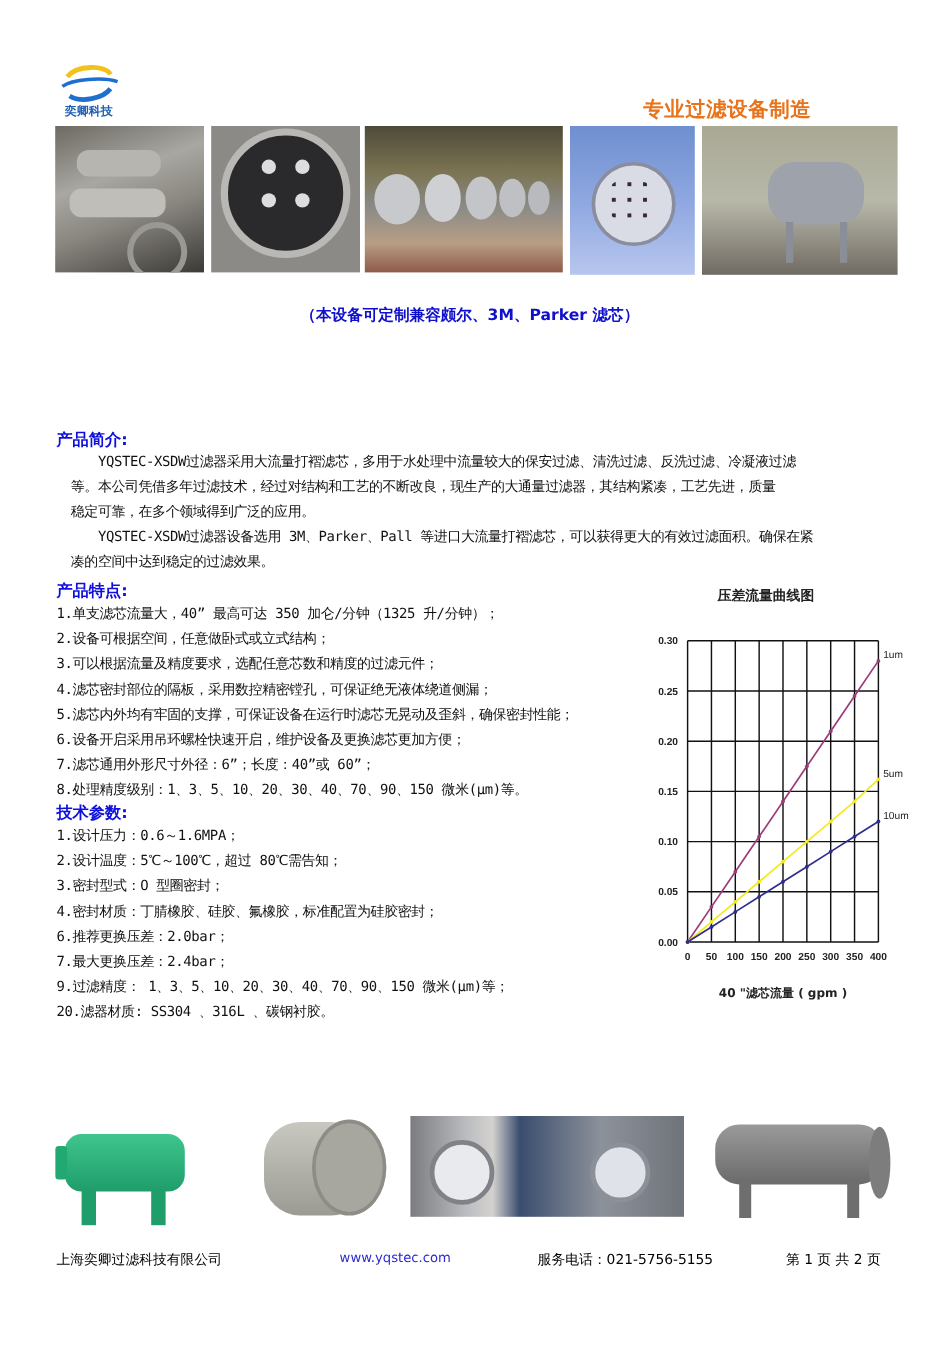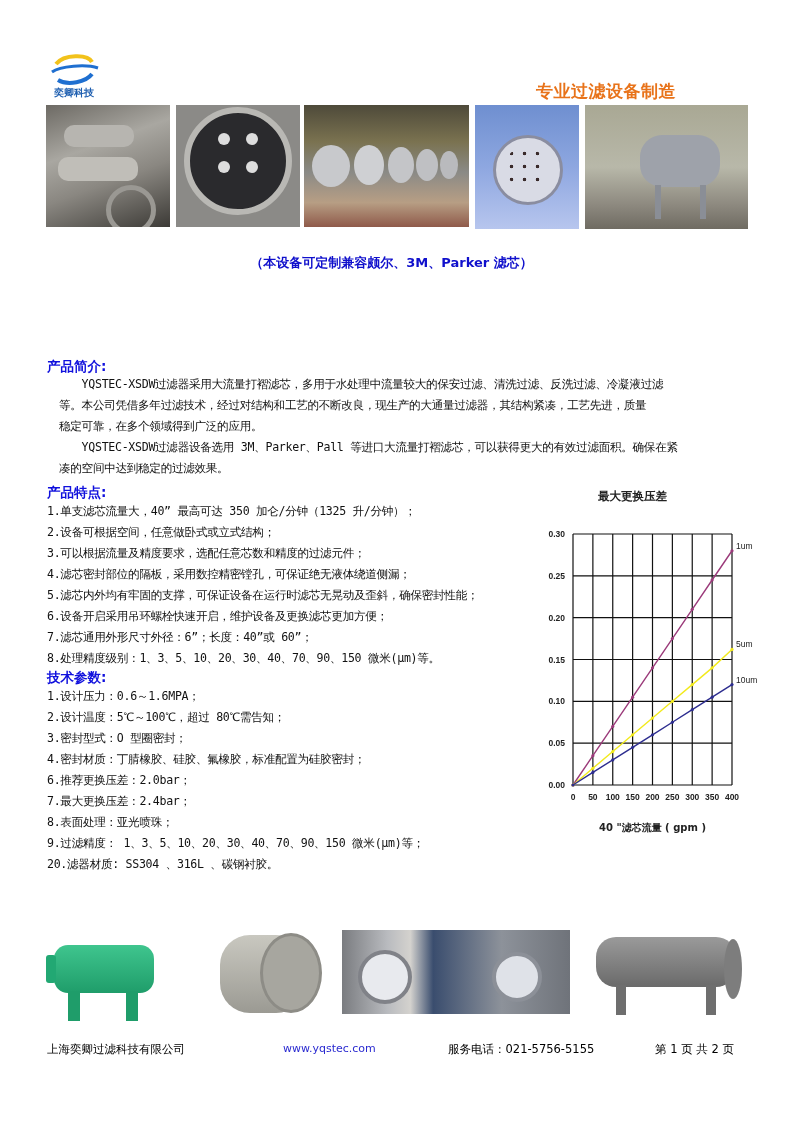--- a/index.html
+++ b/index.html
@@ -83,26 +83,25 @@
 </div>
 
 <div class="h" style="top:669px;">技术参数:</div>
 <div class="p list" style="left:47px;top:686px;">
   <div class="li">1.设计压力：0.6～1.6MPA；</div>
   <div class="li">2.设计温度：5℃～100℃，超过 80℃需告知；</div>
   <div class="li">3.密封型式：O 型圈密封；</div>
   <div class="li">4.密封材质：丁腈橡胶、硅胶、氟橡胶，标准配置为硅胶密封；</div>
   <div class="li">6.推荐更换压差：2.0bar；</div>
   <div class="li">7.最大更换压差：2.4bar；</div>
-  <div class="li">8.表面处理：亚光喷珠；</div>
   <div class="li">9.过滤精度： 1、3、5、10、20、30、40、70、90、150 微米(μm)等；</div>
   <div class="li">20.滤器材质: SS304 、316L 、碳钢衬胶。</div>
 </div>
 
-<div class="abs chart-title">最大更换压差</div>
+<div class="abs chart-title">压差流量曲线图</div>
 <svg class="abs" id="chart" style="left:530px;top:520px;" width="240" height="320">
     <line x1="43" x2="43" y1="14" y2="265" stroke="#111" stroke-width="1.2"></line>
     <line x1="62.875" x2="62.875" y1="14" y2="265" stroke="#111" stroke-width="1.2"></line>
     <line x1="82.75" x2="82.75" y1="14" y2="265" stroke="#111" stroke-width="1.2"></line>
     <line x1="102.625" x2="102.625" y1="14" y2="265" stroke="#111" stroke-width="1.2"></line>
     <line x1="122.5" x2="122.5" y1="14" y2="265" stroke="#111" stroke-width="1.2"></line>
     <line x1="142.375" x2="142.375" y1="14" y2="265" stroke="#111" stroke-width="1.2"></line>
     <line x1="162.25" x2="162.25" y1="14" y2="265" stroke="#111" stroke-width="1.2"></line>
     <line x1="182.125" x2="182.125" y1="14" y2="265" stroke="#111" stroke-width="1.2"></line>
     <line x1="202" x2="202" y1="14" y2="265" stroke="#111" stroke-width="1.2"></line>

